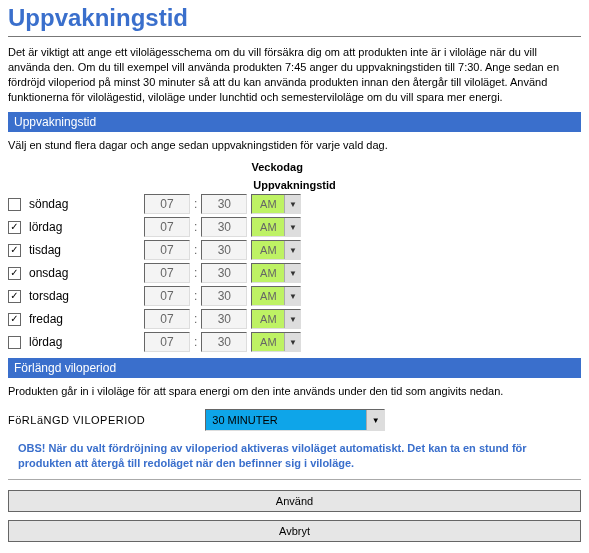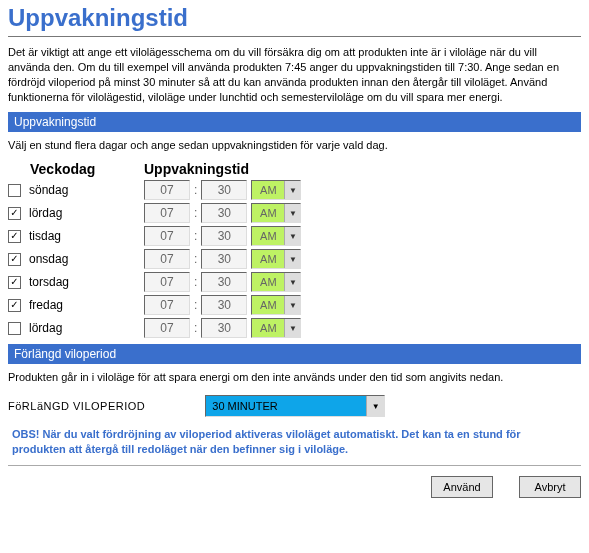--- a/index.html
+++ b/index.html
@@ -32,21 +32,21 @@
     margin: 6px 0 6px 0;
   }
   .table-row {
     display: flex;
     align-items: center;
     margin: 3px 0;
     gap: 6px;
   }
   .col-day { display: flex; align-items: center; width: 130px; gap: 8px; }
   .col-time { display: flex; align-items: center; gap: 4px; }
-  .header-row { font-weight: bold; font-size: 14px; }
+  .header-row { font-weight: bold; font-size: 11px; flex-direction: column; }
   .header-row .col-day { padding-left: 22px; }
   .cb {
     width: 13px; height: 13px;
     border: 1px solid #666;
     background: #fff;
     display: inline-flex;
     align-items: center; justify-content: center;
     font-size: 10px;
     line-height: 1;
   }
@@ -82,21 +82,21 @@
     background: #ddd;
     display: flex; align-items: center; justify-content: center;
     font-size: 8px; color: #333;
   }
   .colon { font-size: 12px; color: #666; }
   .notice {
     color: #3a6fcc;
     font-size: 11px;
     font-weight: bold;
     line-height: 1.35;
-    margin: 8px 4px;
+    margin: 8px 10px;
   }
   .select-row {
     display: flex;
     align-items: center;
     gap: 60px;
     margin: 10px 0;
   }
   .select-label { font-size: 11px; letter-spacing: 0.5px; }
   .select {
     width: 180px; height: 22px;
@@ -110,22 +110,23 @@
   .select .arrow {
     width: 18px; height: 100%;
     background: #ddd;
     border-left: 1px solid #aaa;
     display: flex; align-items:center; justify-content:center;
     font-size: 8px;
   }
   .btn-row {
     display: flex;
     justify-content: flex-end;
-    gap: 26px;
+    gap: 8px;
     margin-top: 10px;
+    flex-direction: column;
   }
   .btn {
     min-width: 62px;
     height: 22px;
     border: 1px solid #666;
     background: #e6e6e6;
     font-size: 11px;
     display: inline-flex;
     align-items: center; justify-content: center;
     padding: 0 8px;

